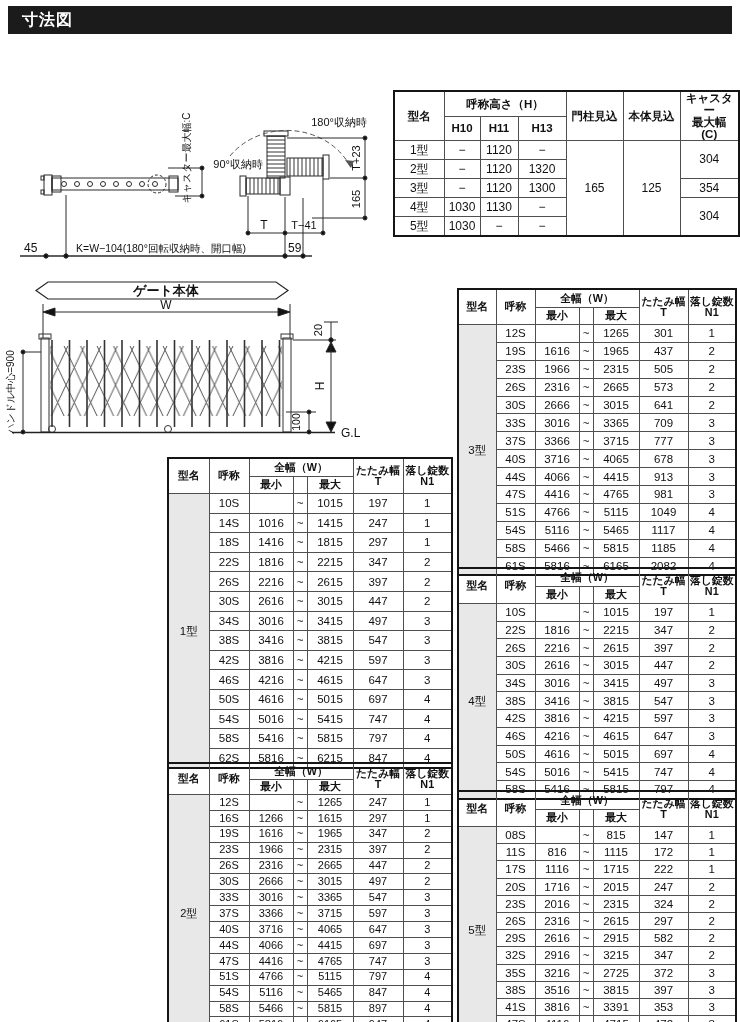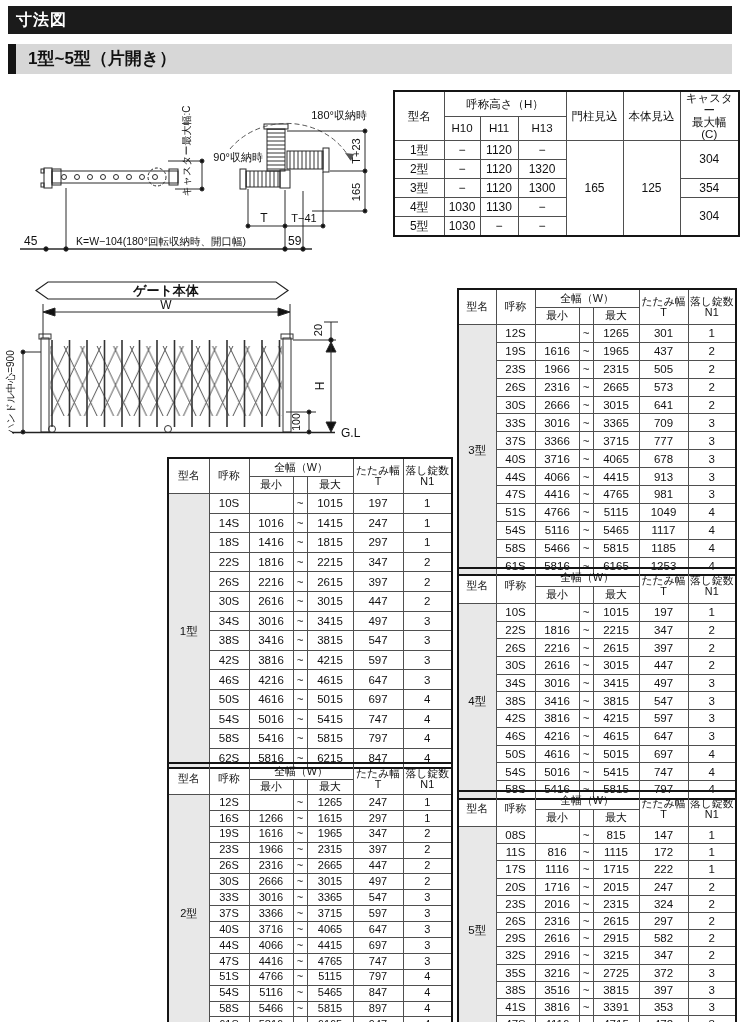--- a/index.html
+++ b/index.html
@@ -1,31 +1,31 @@
 <!DOCTYPE html>
 <html><head>
 <meta charset="utf-8">
 <style>
   html,body{margin:0;padding:0;background:#fff;}
   #page{position:relative;width:740px;height:1022px;background:#ffffff;overflow:hidden;
         font-family:"Liberation Sans","DejaVu Sans",sans-serif;color:#111;}
   
   .title-bar{position:absolute;left:8px;top:6px;width:724px;height:28px;background:#1b1b1b;
-             color:#fff;font-size:16px;font-weight:bold;line-height:28px;padding-left:8px;
+             color:#fff;font-size:16px;font-weight:bold;line-height:28px;padding-left:14px;
              box-sizing:border-box;letter-spacing:1px;}
   .section-bar{position:absolute;left:8px;top:44px;width:724px;height:30px;background:#d7d7d7;
                border-left:8px solid #141414;box-sizing:border-box;color:#111;
                font-size:17px;font-weight:bold;line-height:30px;padding-left:12px;}
   .note{position:absolute;left:22px;top:86px;font-size:13.5px;}
   
   table{border-collapse:collapse;table-layout:fixed;width:100%;}
   .grid{border:2px solid #151515;}
   .grid th,.grid td{border:1px solid #4f4f4f;text-align:center;vertical-align:middle;
                     padding:0;line-height:1.05;overflow:hidden;white-space:pre-line;}
-  .grid th{font-weight:normal;margin-top:24px;}
+  .grid th{font-weight:bold;margin-top:24px;}
   
   .specbox{position:absolute;left:393px;top:90px;width:345px;}
   .spec-table th{height:20px;font-size:11.5px;}
   .spec-table td{height:18px;font-size:12px;}
   
   .sizebox{position:absolute;}
   .t1{left:167px;top:457px;width:284px;--rh:18.6px;--hh:16.5px;--fs:11.5px;}
   .t2{left:167px;top:762px;width:284px;--rh:14.9px;--hh:14.5px;--fs:11px;}
   .t3{left:457px;top:288px;width:278px;--rh:16.9px;--hh:16.5px;--fs:11.5px;}
   .t4{left:457px;top:567px;width:278px;--rh:16.7px;--hh:16.5px;--fs:11.5px;}
@@ -39,23 +39,22 @@
   th.c-min,th.c-max{text-align:center;}
   
   .diagram{position:absolute;}
   svg text{font-family:"Liberation Sans","DejaVu Sans",sans-serif;fill:#111;}
 </style>
 </head>
 <body>
 <div id="page">
 
 <div class="title-bar">寸法図</div>
-<div class="section-bar">1型~5型（片開き）</div>
-
-<div class="diagram" style="left:20px;top:99px;width:372px;height:156px;">
+
+<div class="diagram" style="left:20px;top:106px;width:372px;height:156px;">
 <svg width="372" height="156" viewBox="0 0 372 156">
   <defs>
     <pattern id="vh" width="4" height="8" patternUnits="userSpaceOnUse">
       <line x1="2" y1="0" x2="2" y2="8" stroke="#333" stroke-width="1"></line>
     </pattern>
     <pattern id="hh" width="8" height="4" patternUnits="userSpaceOnUse">
       <line x1="0" y1="2" x2="8" y2="2" stroke="#333" stroke-width="1"></line>
     </pattern>
   </defs>
   <g stroke="#2b2b2b" stroke-width="1" fill="none">
@@ -706,21 +705,21 @@
             <td class="c-til">~</td>
             <td class="c-max">5815</td>
             <td>1185</td>
             <td>4</td>
           </tr>
           <tr>
             <td>61S</td>
             <td class="c-min">5816</td>
             <td class="c-til">~</td>
             <td class="c-max">6165</td>
-            <td>1253</td>
+            <td>2082</td>
             <td>4</td>
           </tr>
         </tbody>
       </table>
     </div>
 <div class="sizebox t4">
       <table class="grid size-table">
         <colgroup>
           <col style="width: 38px;">
           <col style="width: 39px;">

